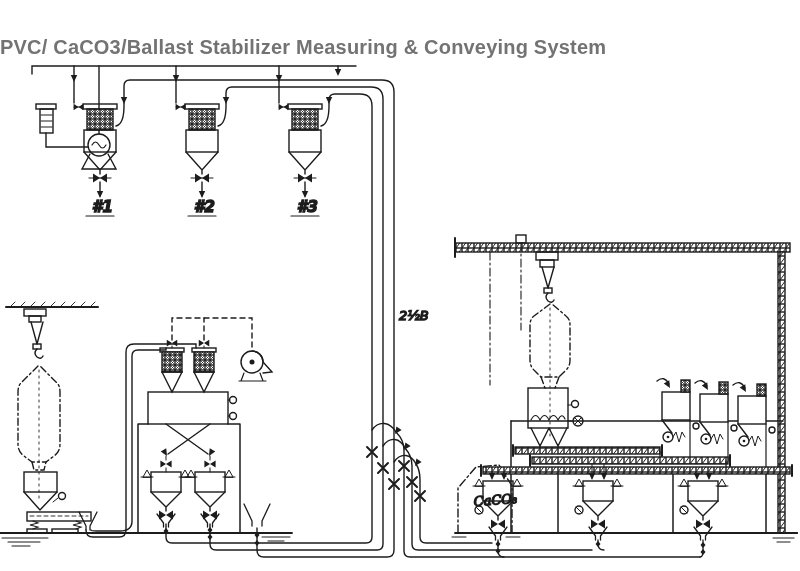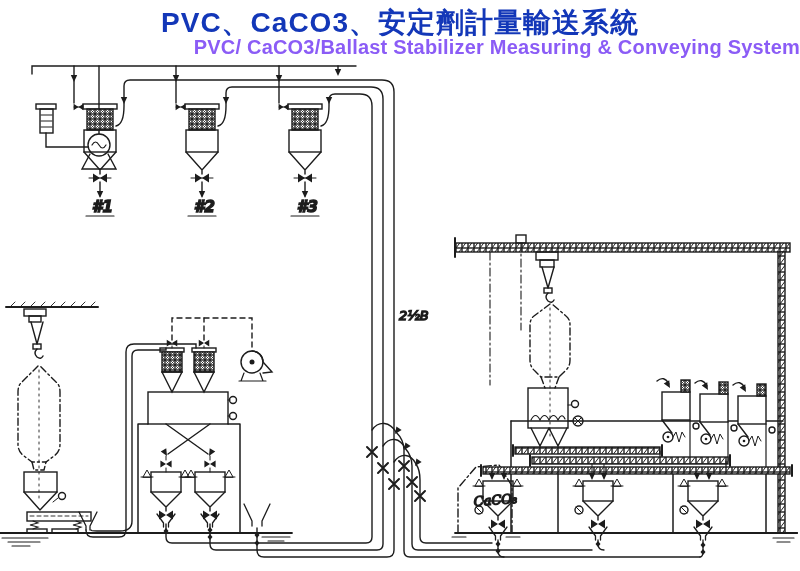--- a/index.html
+++ b/index.html
@@ -6,22 +6,22 @@
   #canvas{
     position:relative;width:800px;height:571px;background:#ffffff;
     overflow:hidden;font-family:"Liberation Sans",sans-serif;
   }
   #title-zh{
     position:absolute;top:4px;left:0;width:100%;text-align:center;
     font-size:28px;font-weight:bold;color:#1337b8;letter-spacing:1px;
     font-family:"Liberation Sans",sans-serif;
   }
   #title-en{
-    position:absolute;top:36px;left:0;width:100%;text-align:right;
-    font-size:20px;font-weight:bold;color:#8b5cf6;letter-spacing:0.2px;
+    position:absolute;top:36px;left:0;width:100%;text-align:left;
+    font-size:20px;font-weight:bold;color:#737373;letter-spacing:0.2px;
     font-family:"Liberation Sans",sans-serif;
   }
   #diagram{position:absolute;top:0;left:0;}
   svg text{font-family:"DejaVu Sans",sans-serif;}
   .hlabel{font-style:italic;font-weight:bold;font-size:15px;fill:#1c1c1c;}
   .plabel{font-style:italic;font-size:13px;fill:#1c1c1c;}
   .slabel{font-style:italic;font-size:13px;fill:#1c1c1c;font-family:"DejaVu Serif",serif;}
 </style>
 </head>
 <body>
@@ -393,16 +393,15 @@
     </g>
 
     <g>
       <path d="M0,533 H292 M455,533 H797" stroke-width="1.8"></path>
       <path d="M2,538 H48 M8,542 H40 M12,546 H30" stroke-width="1.1"></path>
       <path d="M262,537 H290 M268,541 H284" stroke-width="1.1"></path>
     </g>
 
   </svg>
 
-  <div id="title-zh">PVC、CaCO3、安定劑計量輸送系統</div>
   <div id="title-en">PVC/ CaCO3/Ballast Stabilizer Measuring &amp; Conveying System</div>
 
 </div>
 
 </body></html>

